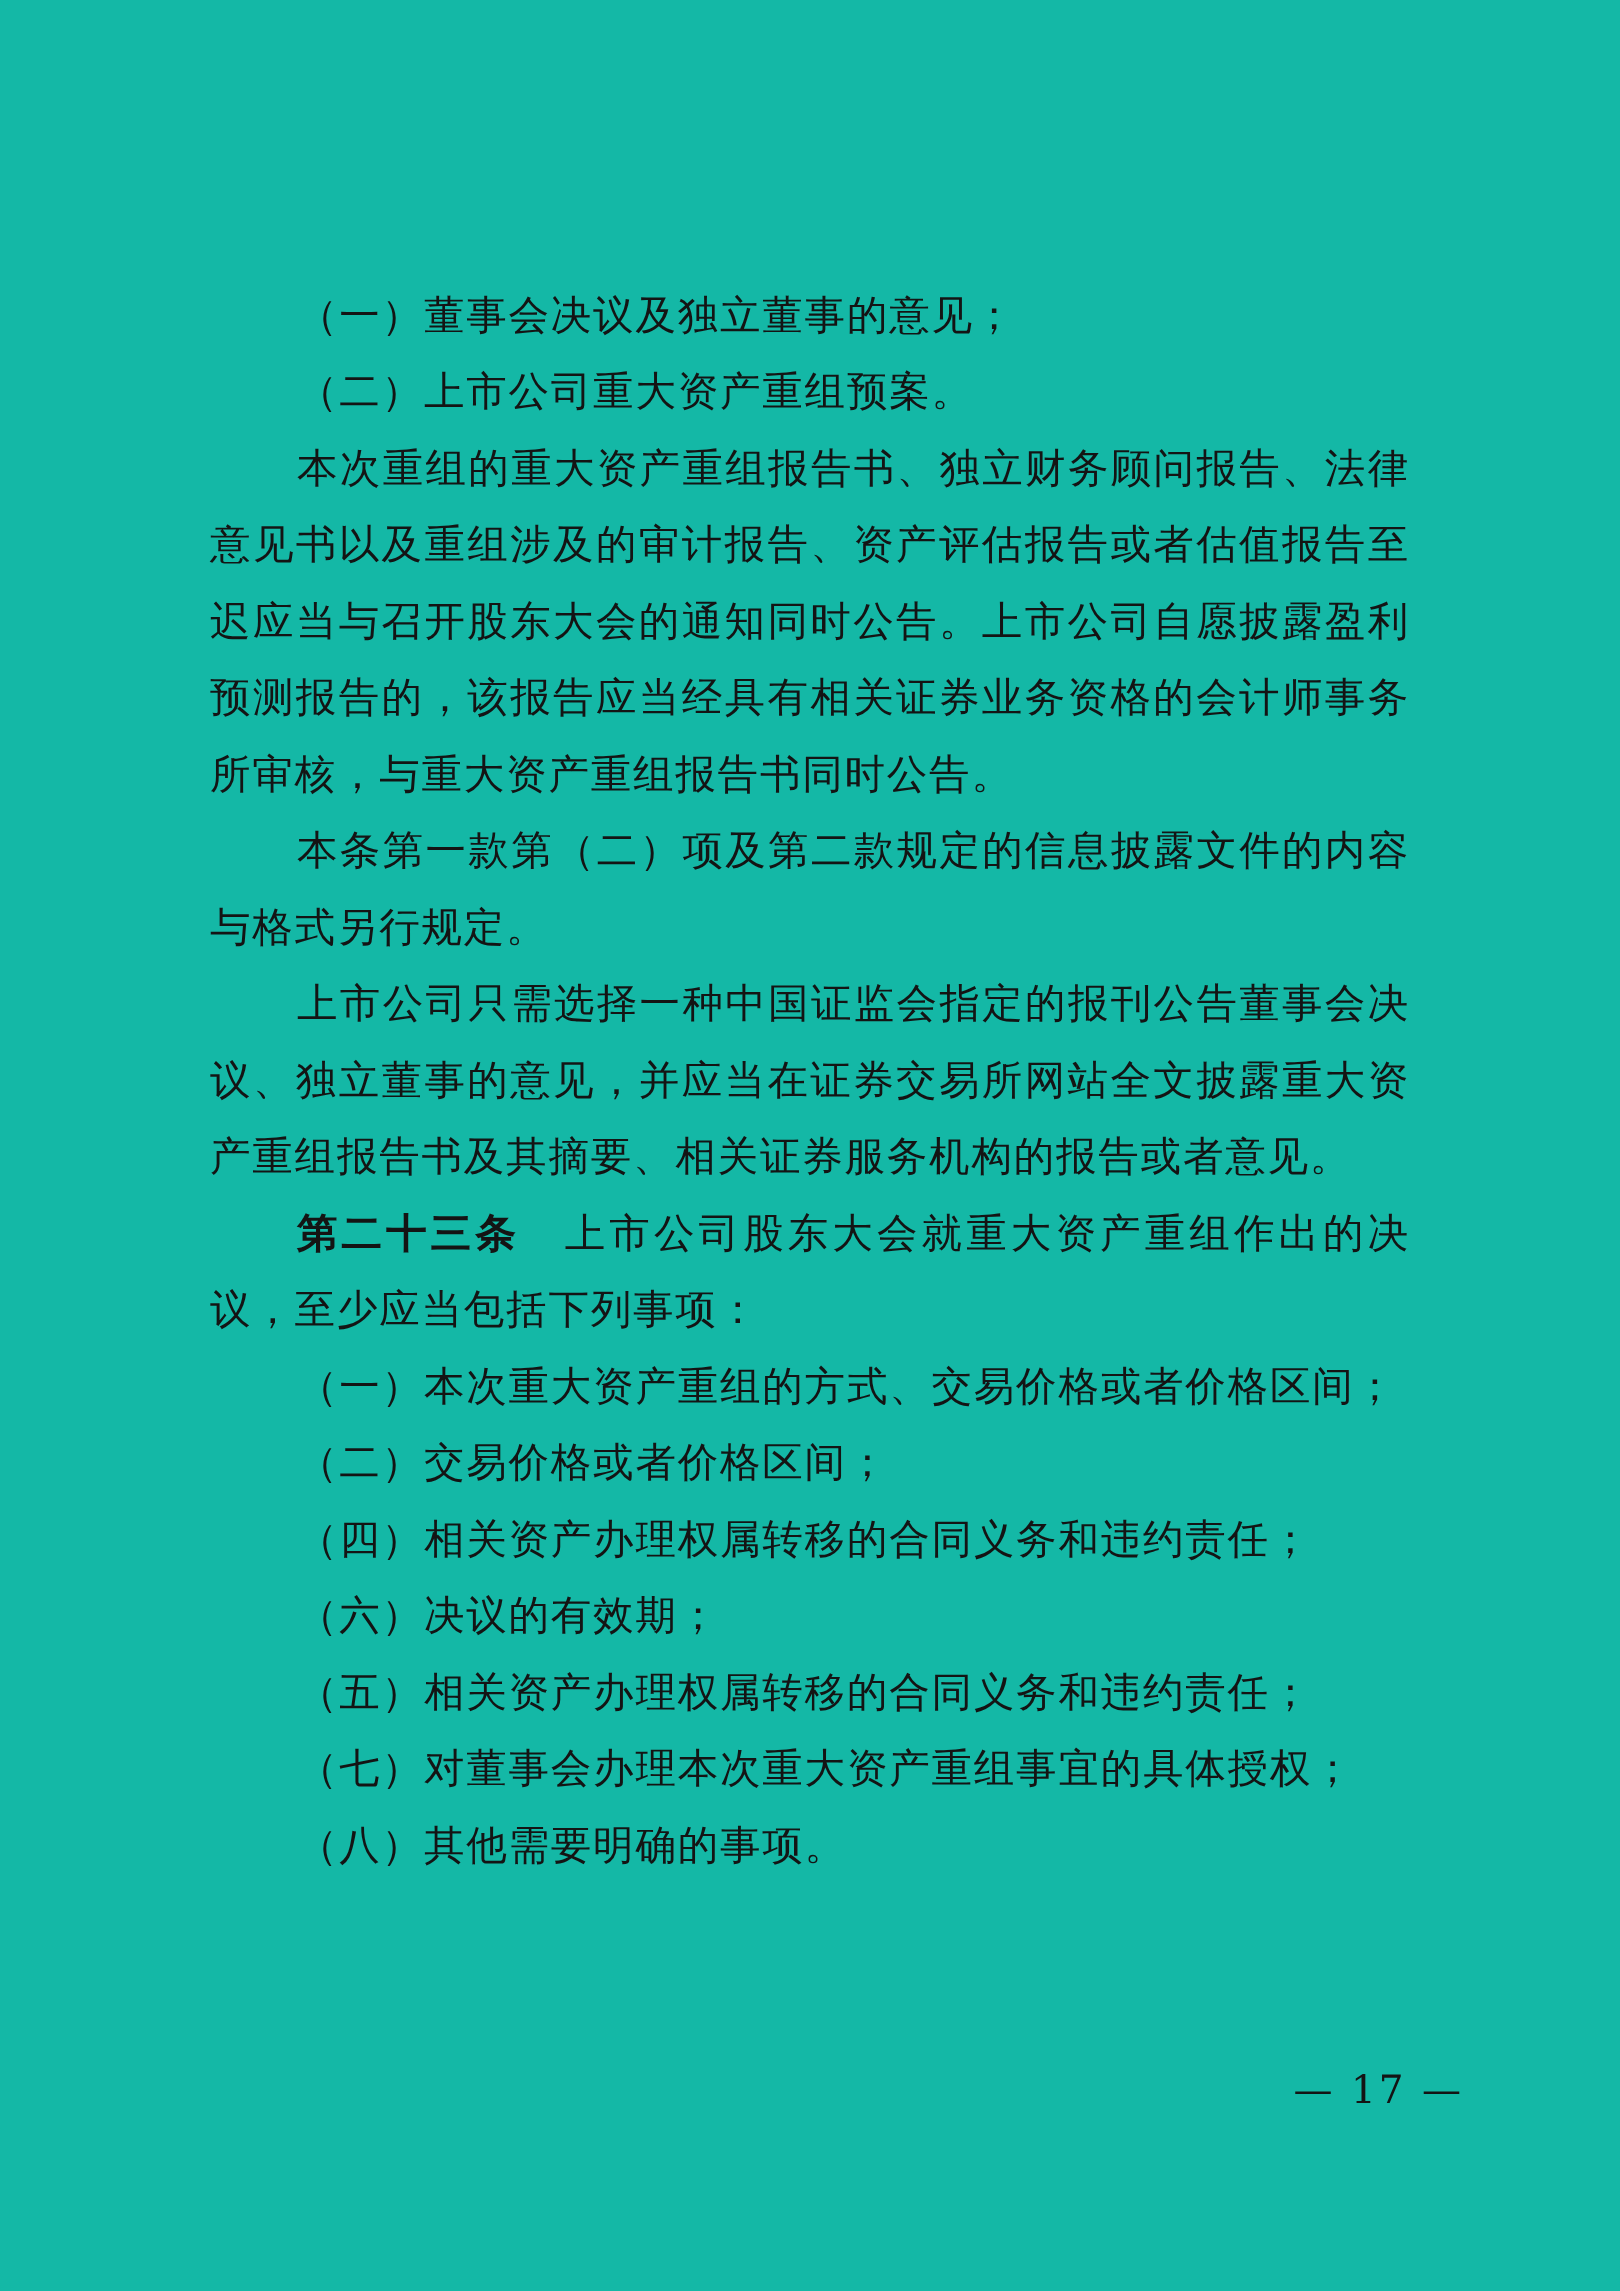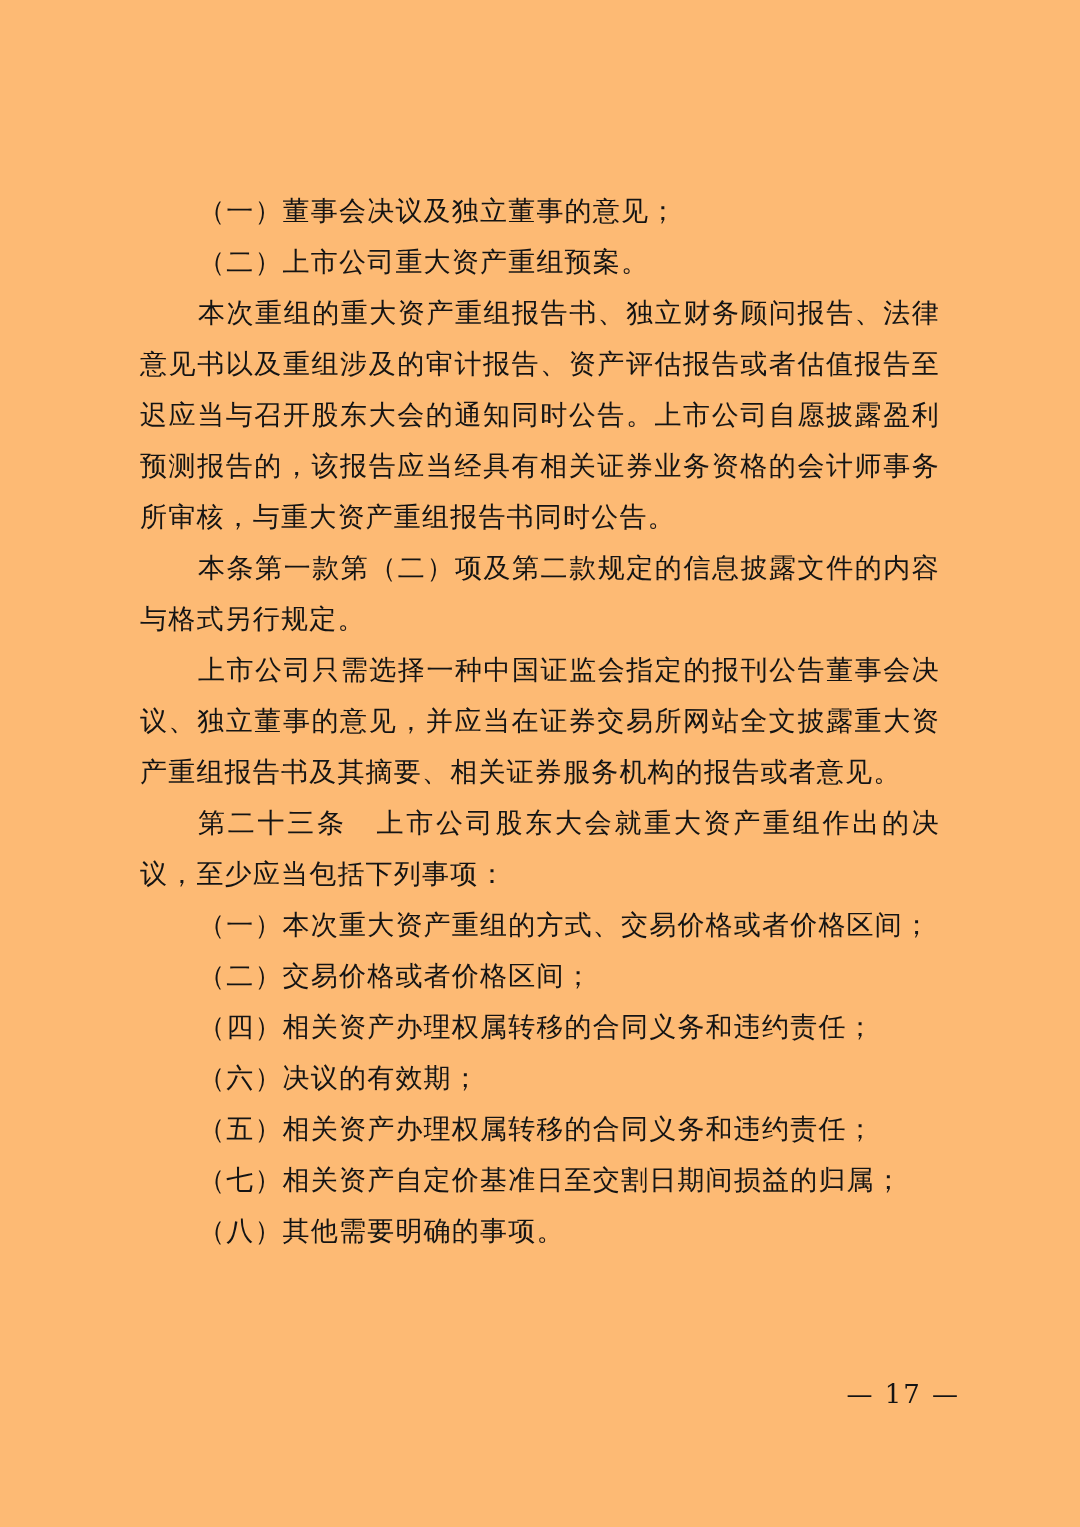--- a/index.html
+++ b/index.html
@@ -14,21 +14,21 @@
     color: #111111;
     position: relative;
     overflow: hidden;
   }
   .page {
     position: absolute;
     left: 0;
     top: 0;
     width: 1080px;
     height: 1527px;
-    background: #fdba74;
+    background: #14b8a6;
   }
   .content {
     position: absolute;
     left: 140px;
     top: 185px;
     width: 800px;
   }
   .para {
     font-size: 27px;
     line-height: 51px;
@@ -38,25 +38,25 @@
     margin: 0 0 0 0;
     color: #141414;
   }
   .indent {
     text-indent: 58px;
   }
   .item {
     text-indent: 58px;
   }
   .article-head {
-    font-weight: normal;
+    font-weight: bold;
   }
   .page-number {
     position: absolute;
-    right: 120px;
+    right: 104px;
     bottom: 118px;
     font-size: 26px;
     letter-spacing: 2px;
     color: #141414;
     font-family: "DejaVu Serif", "Liberation Serif", serif;
   }
 </style>
 </head>
 <body>
 
@@ -72,19 +72,19 @@
 
     <p class="para indent">上市公司只需选择一种中国证监会指定的报刊公告董事会决议、独立董事的意见，并应当在证券交易所网站全文披露重大资产重组报告书及其摘要、相关证券服务机构的报告或者意见。</p>
 
     <p class="para indent"><span class="article-head">第二十三条</span><span>　</span><span>上市公司股东大会就重大资产重组作出的决议，至少应当包括下列事项：</span></p>
 
     <p class="para item">（一）本次重大资产重组的方式、交易价格或者价格区间；</p>
     <p class="para item">（二）交易价格或者价格区间；</p>
     <p class="para item">（四）相关资产办理权属转移的合同义务和违约责任；</p>
     <p class="para item">（六）决议的有效期；</p>
     <p class="para item">（五）相关资产办理权属转移的合同义务和违约责任；</p>
-    <p class="para item">（七）相关资产自定价基准日至交割日期间损益的归属；</p>
+    <p class="para item">（七）对董事会办理本次重大资产重组事宜的具体授权；</p>
     <p class="para item">（八）其他需要明确的事项。</p>
 
   </div>
 
   <div class="page-number">— 17 —</div>
 </div>
 
 </body></html>

